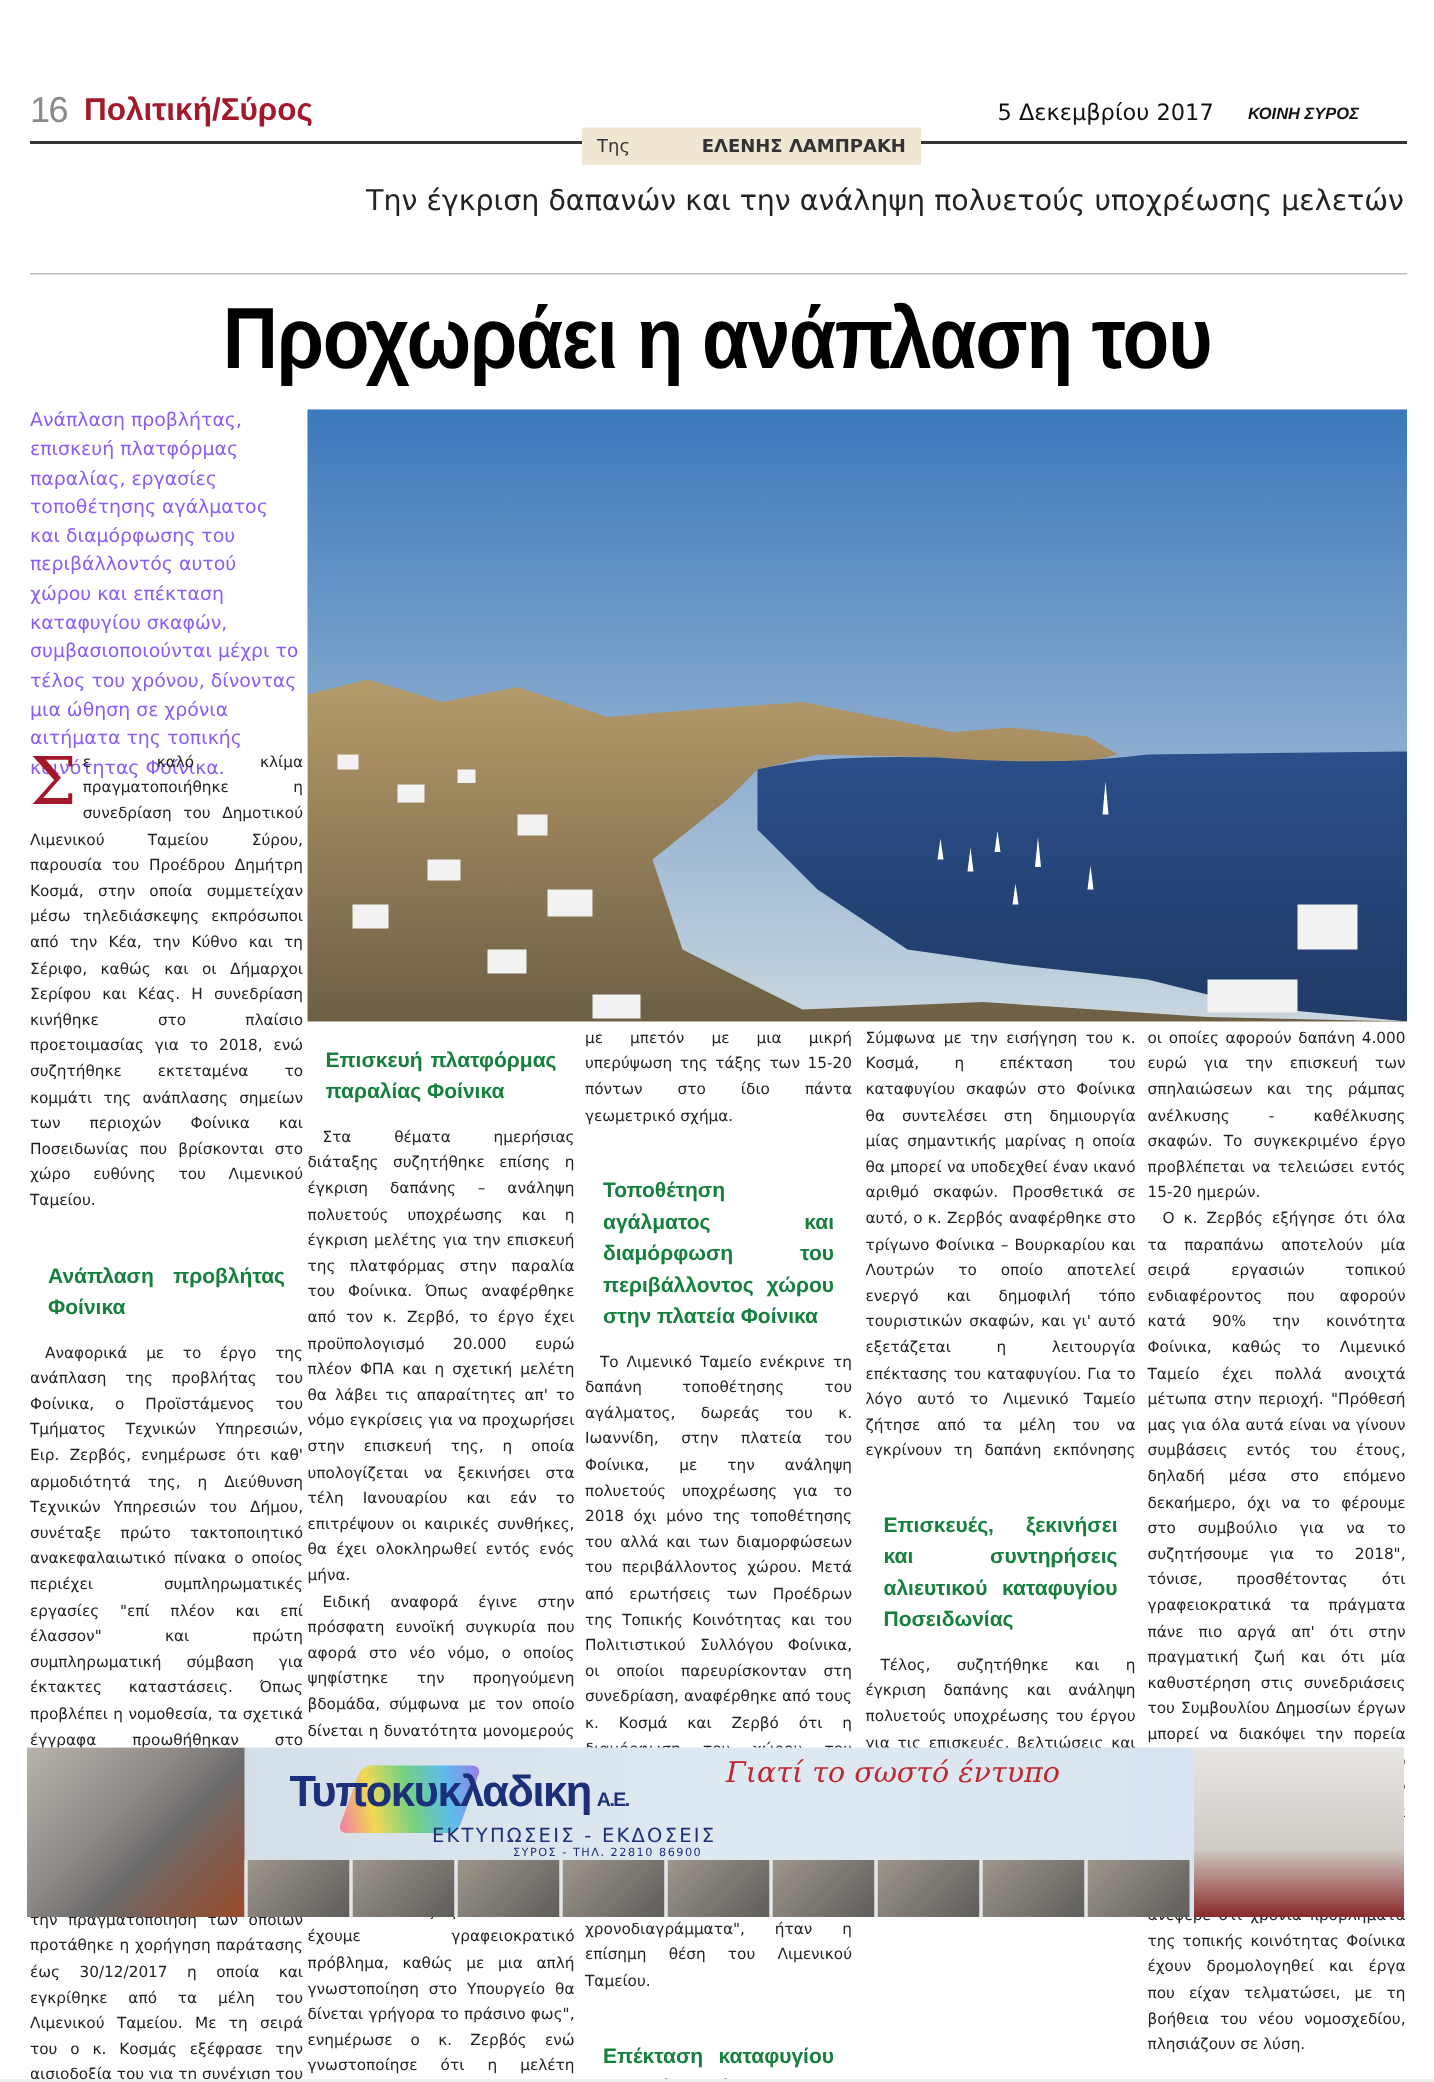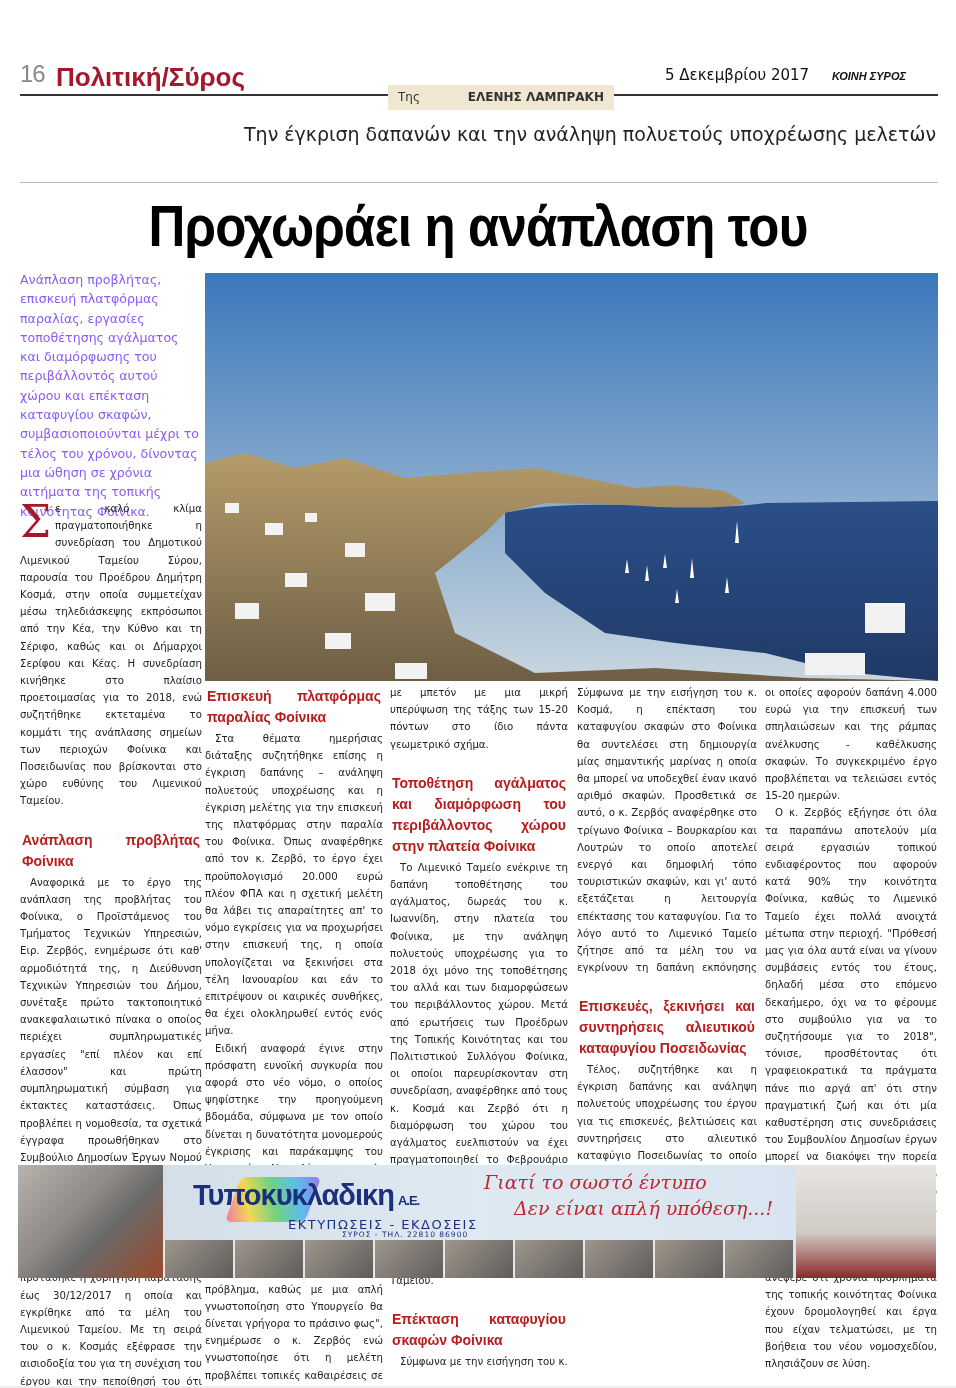--- a/index.html
+++ b/index.html
@@ -3,41 +3,41 @@
 <meta charset="utf-8">
 <style>
   * { box-sizing: border-box; margin: 0; padding: 0; }
   html, body { width: 956px; height: 1388px; background: #ffffff; overflow: hidden; }
   body { font-family: "DejaVu Sans", sans-serif; color: #1a1a1a; position: relative; }
 
   .top-strip { position: absolute; left: 0; top: 0; width: 956px; height: 55px; background: #fff; }
 
   .header { position: absolute; left: 20px; top: 60px; width: 920px; height: 36px; }
   .page-num { position: absolute; left: 0; top: 0; font-family: "Liberation Sans", sans-serif; font-size: 24px; color: #8a8a8a; letter-spacing: -1px; }
-  .section-title { position: absolute; left: 36px; top: 2px; font-family: "Liberation Sans", sans-serif; font-size: 26px; font-weight: bold; color: #a3192b; }
+  .section-title { position: absolute; left: 36px; top: 2px; font-family: "Liberation Sans", sans-serif; font-size: 21px; font-weight: bold; color: #a3192b; }
   .header-rule { position: absolute; left: 0; top: 34px; width: 918px; height: 2px; background: #333; }
   .byline { position: absolute; left: 368px; top: 25px; height: 25px; padding: 0 10px; background: #efe7d2; font-size: 12px; line-height: 25px; color: #333; }
   .byline b { font-weight: bold; margin-left: 44px; }
   .pub-date { position: absolute; left: 645px; top: 6px; font-size: 15px; color: #111; }
   .pub-name { position: absolute; left: 812px; top: 10px; font-family: "Liberation Sans", sans-serif; font-size: 11px; font-weight: bold; font-style: italic; color: #111; }
 
   .subtitle { position: absolute; left: 20px; top: 120px; width: 916px; text-align: right; font-size: 19px; line-height: 29px; color: #222; font-weight: normal; }
   .sub-rule { position: absolute; left: 20px; top: 182px; width: 918px; height: 1px; background: #bbb; }
 
   .headline { position: absolute; left: 18px; top: 188px; width: 920px; text-align: center; font-family: "Liberation Sans", sans-serif; font-size: 58px; font-weight: bold; letter-spacing: -1px; color: #000; line-height: 76px; transform: scaleX(0.88); transform-origin: center; }
 
   .lead { position: absolute; left: 20px; top: 270px; width: 182px; font-size: 12.6px; line-height: 19.3px; color: #8b5cf6; }
 
   .photo { position: absolute; left: 205px; top: 273px; width: 733px; height: 408px; overflow: hidden; background: linear-gradient(#3e78b7 0%, #7aa3cd 45%, #cfd8dd 60%, #d8c79a 62%, #c0a87a 70%, #8a7a5a 100%); }
   .photo svg { width: 100%; height: 100%; display: block; }
 
   .col { position: absolute; font-size: 10.2px; line-height: 17.2px; color: #222; text-align: justify; }
   .col p { text-indent: 10px; }
   .col p.noindent { text-indent: 0; }
-  .col h3 { font-family: "Liberation Sans", sans-serif; font-size: 14px; font-weight: bold; line-height: 21px; color: #b91c1c; margin: 2px; }
+  .col h3 { font-family: "Liberation Sans", sans-serif; font-size: 14px; font-weight: bold; line-height: 21px; color: #15803d; margin: 12px; }
   .spacer { height: 18px; }
 
   .col1 { left: 20px; top: 500px; width: 182px; }
   .col2 { left: 205px; top: 684px; width: 178px; }
   .col3 { left: 390px; top: 684px; width: 178px; }
   .col4 { left: 577px; top: 684px; width: 180px; }
   .col5 { left: 765px; top: 684px; width: 172px; }
 
   .dropcap { float: left; font-size: 44px; line-height: 40px; color: #a3192b; margin: 2px 4px 0 0; font-family: "DejaVu Serif", serif; }
 
@@ -176,17 +176,16 @@
   <div class="ad-strip" style="left:705px"></div>
   <div class="ad-right-photo"></div>
   <div class="ad-rainbow"></div>
   <div class="ad-brand">
     <span>Τυποκυκλαδικη</span><span class="ad-brand-suffix">Α.Ε.</span>
   </div>
   <div class="ad-services">ΕΚΤΥΠΩΣΕΙΣ - ΕΚΔΟΣΕΙΣ</div>
   <div class="ad-contact">ΣΥΡΟΣ - ΤΗΛ. 22810 86900</div>
   <div class="ad-slogan">
     <span>Γιατί το σωστό έντυπο</span>
-    <span class="l2">Δεν είναι απλή υπόθεση...!</span>
   </div>
 </div>
 
 <div class="bottom-rule"></div>
 
 </body></html>

